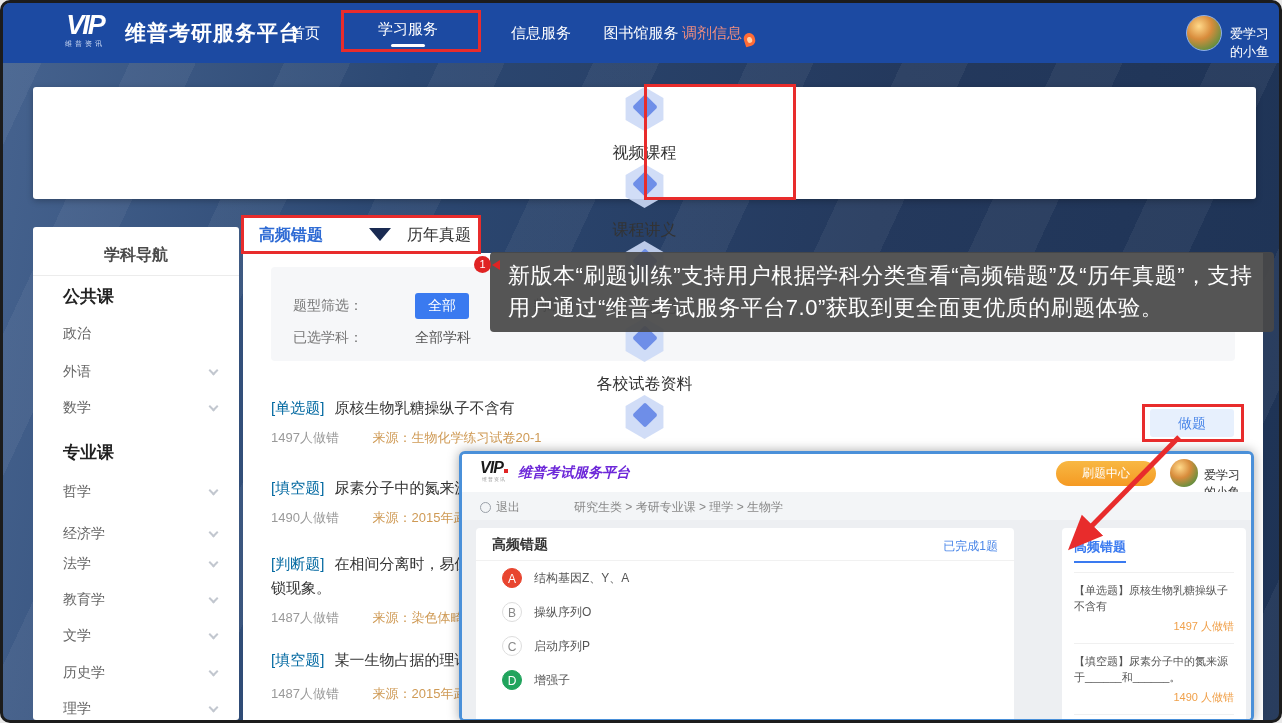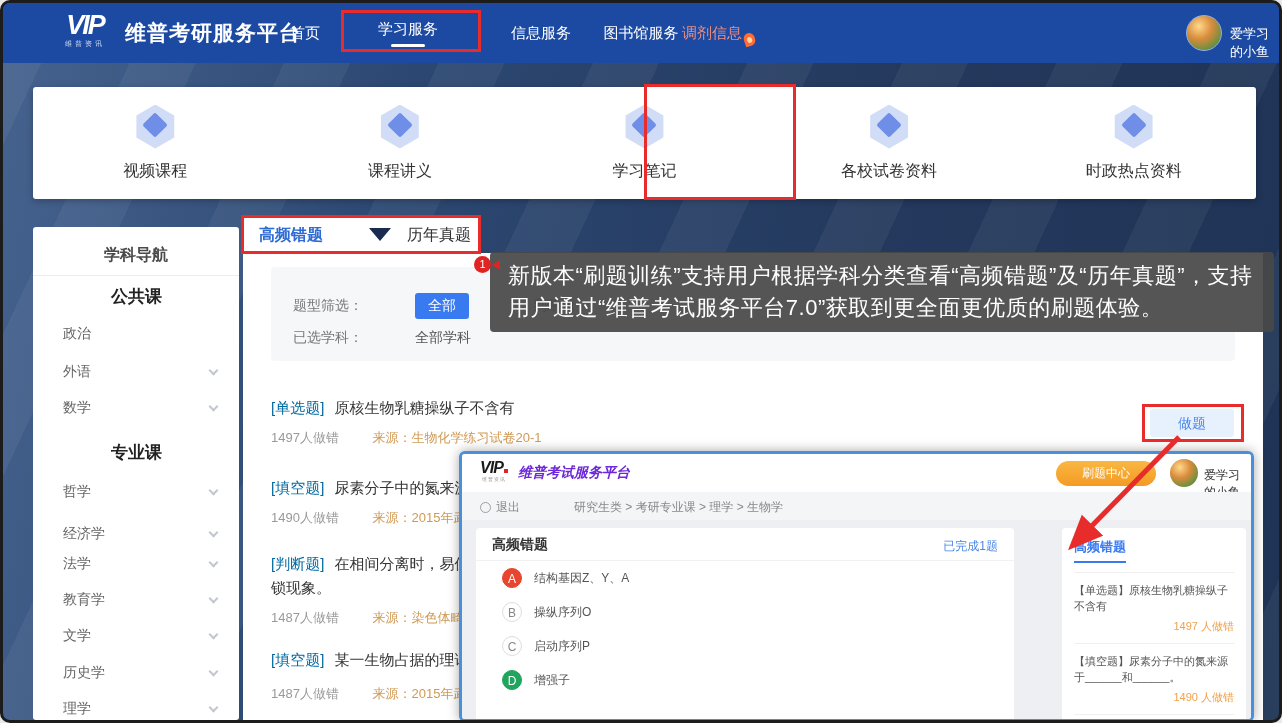--- a/index.html
+++ b/index.html
@@ -21,34 +21,34 @@
   .nav-hot { color:#ef8d7f; }
   .flame { position:absolute; top:9px; right:-13px; width:11px; height:13px; background:#ff6b35;
            border-radius:6px 6px 6px 1px; transform:rotate(-18deg); }
   .flame::after { content:""; position:absolute; left:3px; top:4px; width:5px; height:6px; background:#ffd2a8; border-radius:50%; }
   .avatar { position:absolute; left:1183px; top:12px; width:36px; height:36px; border-radius:50%;
             background:radial-gradient(circle at 35% 30%, #ffd98a 0%, #d88c3c 40%, #6b8f3f 75%, #3f5c2a 100%);
             border:1px solid #8fb0e8; cursor:pointer; }
   .username { position:absolute; left:1227px; top:22px; font-size:13px; color:#fff; cursor:pointer; }
   
   .svc-card { position:absolute; left:30px; top:84px; width:1223px; height:112px; background:#fff;
-              border-radius:3px; display:flex; z-index:2; box-shadow:0 2px 6px rgba(0,0,0,0.25); }
+              border-radius:3px; display:flex; z-index:2; box-shadow:0 2px 6px rgba(0,0,0,0.25);flex-direction:column; }
   .svc-cell { flex:1; display:flex; flex-direction:column; align-items:center; justify-content:center; gap:12px; cursor:pointer; }
   .svc-cell.hl { background:linear-gradient(180deg,#e7f0fc 0%,#f7fbff 100%); }
   .svc-icon { position:relative; width:44px; height:44px; }
   .svc-icon::before { content:""; position:absolute; inset:0; background:#ccd9f6;
        clip-path:polygon(50% 0%,93% 25%,93% 75%,50% 100%,7% 75%,7% 25%); opacity:0.9; }
   .svc-icon::after { content:""; position:absolute; left:13px; top:11px; width:18px; height:18px;
        background:#6e8ee8; transform:rotate(45deg); border-radius:2px; }
   .svc-label { font-size:16px; color:#333; }
   
   .sidebar { position:absolute; left:30px; top:224px; width:206px; height:493px; background:#fff; border-radius:3px; z-index:2; }
   .sb-title { position:absolute; top:18px; width:100%; text-align:center; font-size:16px; font-weight:bold; color:#4a4a4a; }
   .sb-divider { position:absolute; top:48px; left:0; width:100%; height:1px; background:#ececec; }
-  .sb-head { position:absolute; left:30px; font-size:17px; font-weight:bold; color:#222;margin-left:48px; }
+  .sb-head { position:absolute; left:30px; font-size:17px; font-weight:bold; color:#222; }
   .sb-item { position:absolute; left:30px; width:160px; height:20px; font-size:14px; color:#666; cursor:pointer; }
   .chev { position:absolute; right:6px; top:4px; width:7px; height:7px;
           border-right:2px solid #c2c7cf; border-bottom:2px solid #c2c7cf; transform:rotate(45deg); }
   
   .tabstrip { position:absolute; left:240px; top:214px; width:236px; height:36px; background:#fff; z-index:2; }
   .tab { position:absolute; top:0; height:36px; line-height:36px; font-size:16px; cursor:pointer; }
   .tab.active { left:16px; color:#2e6bd4; font-weight:bold; }
   .tab.idle { left:164px; color:#333; }
   .tab-notch { position:absolute; left:126px; top:11px; width:0; height:0;
          border-left:11px solid transparent; border-right:11px solid transparent; border-top:13px solid #1a2b52; }

